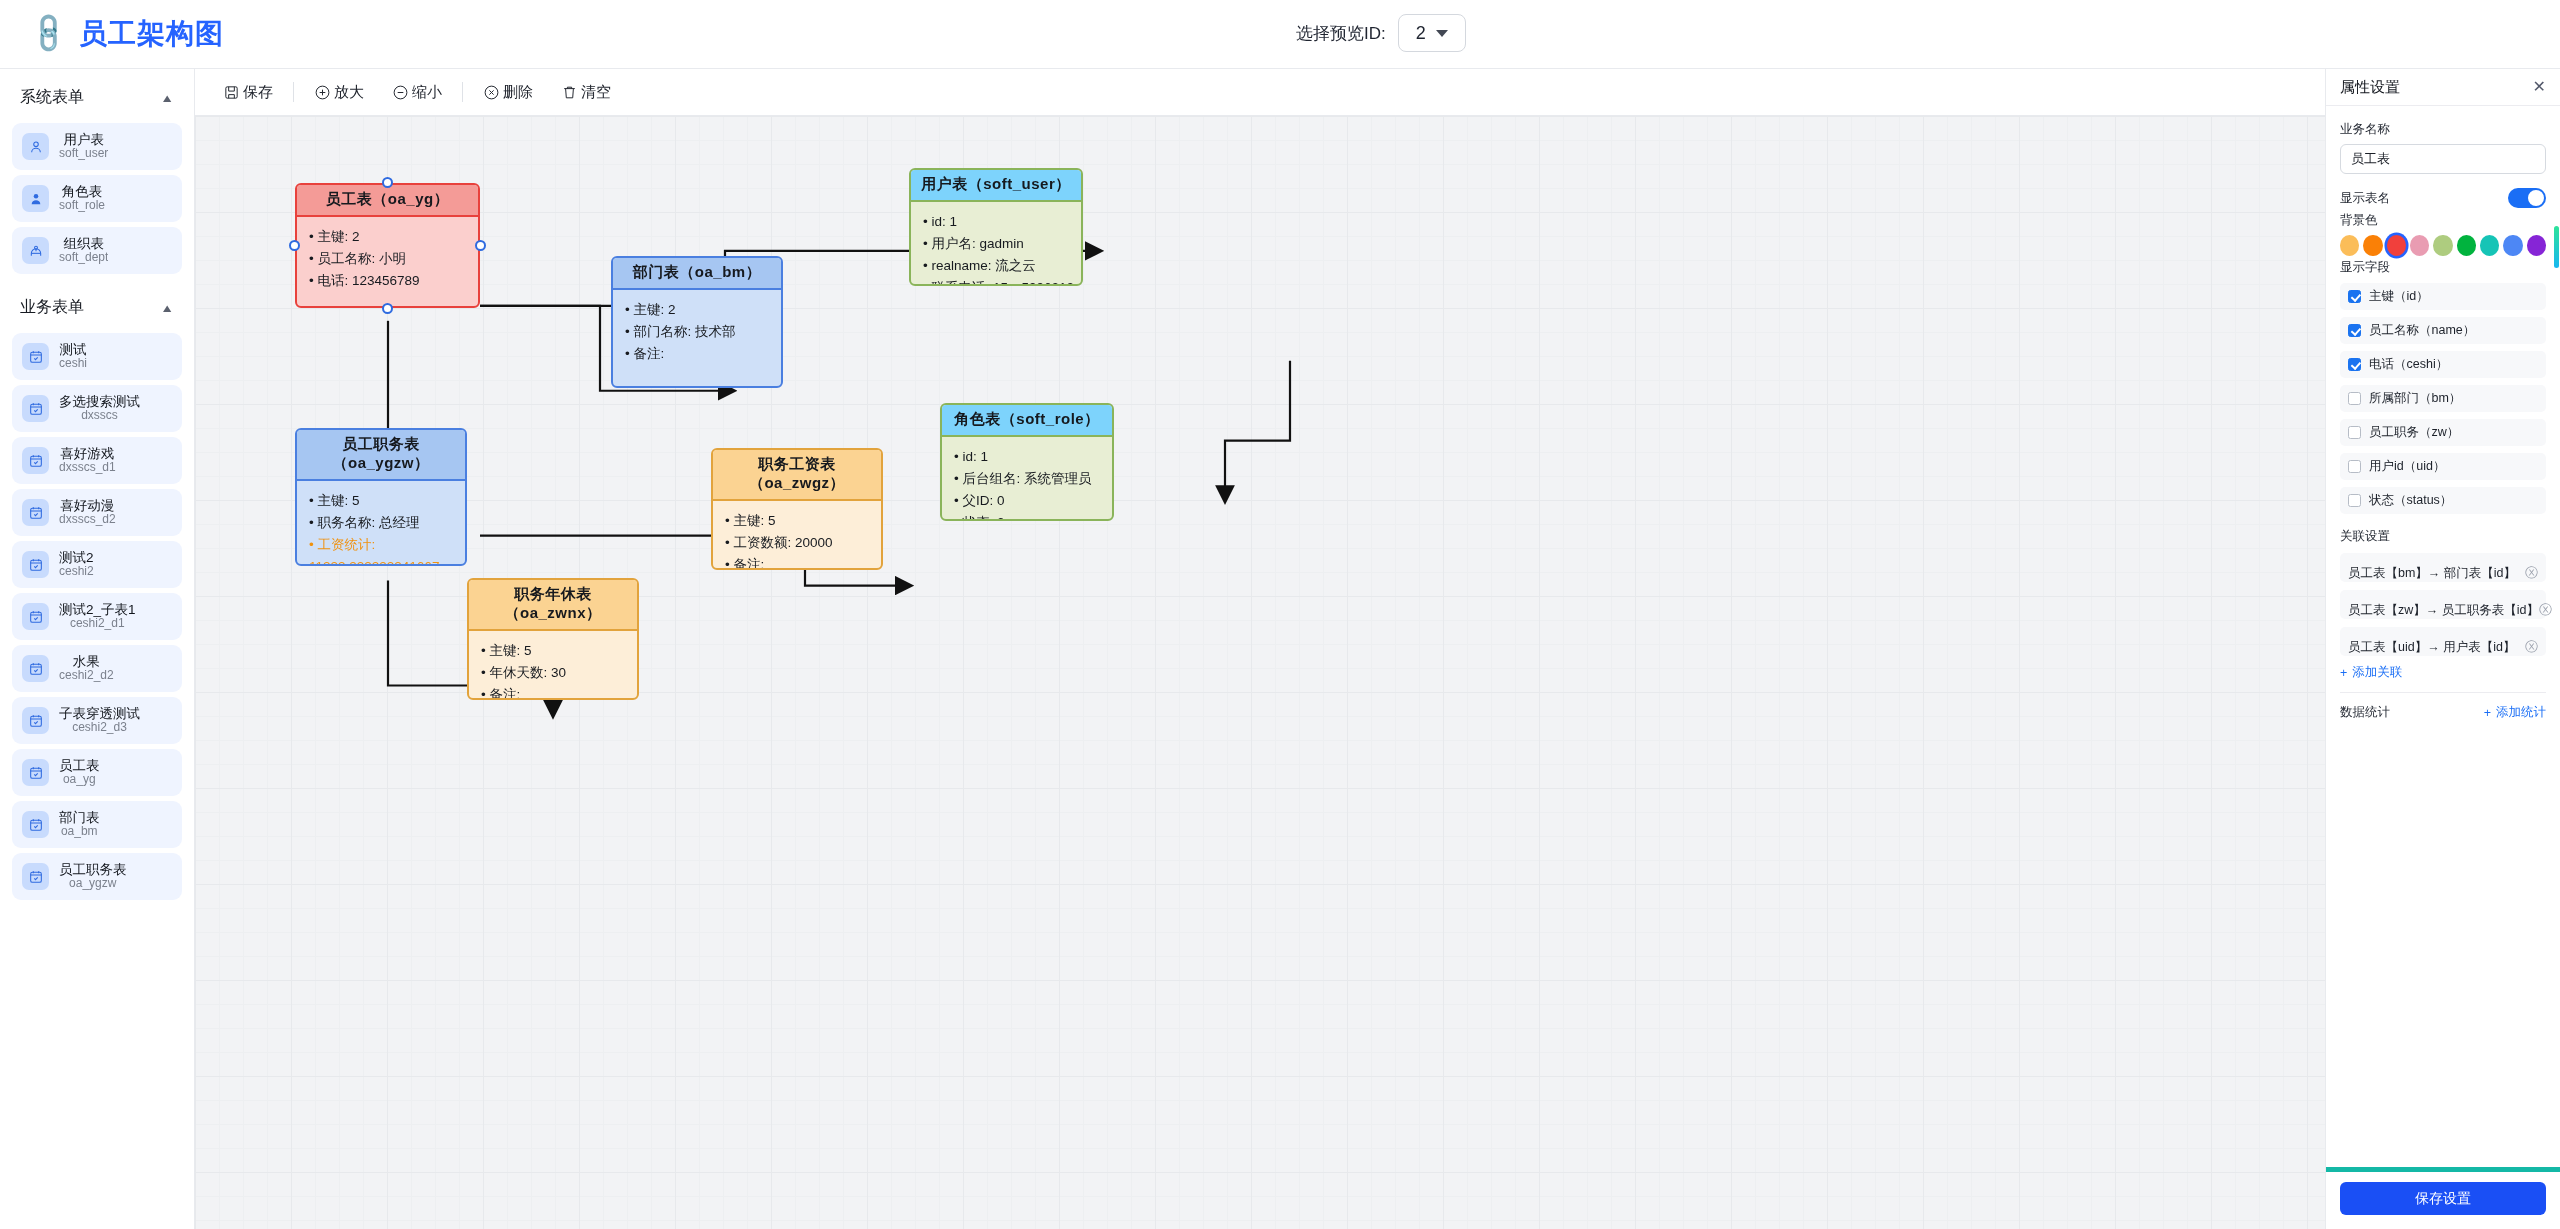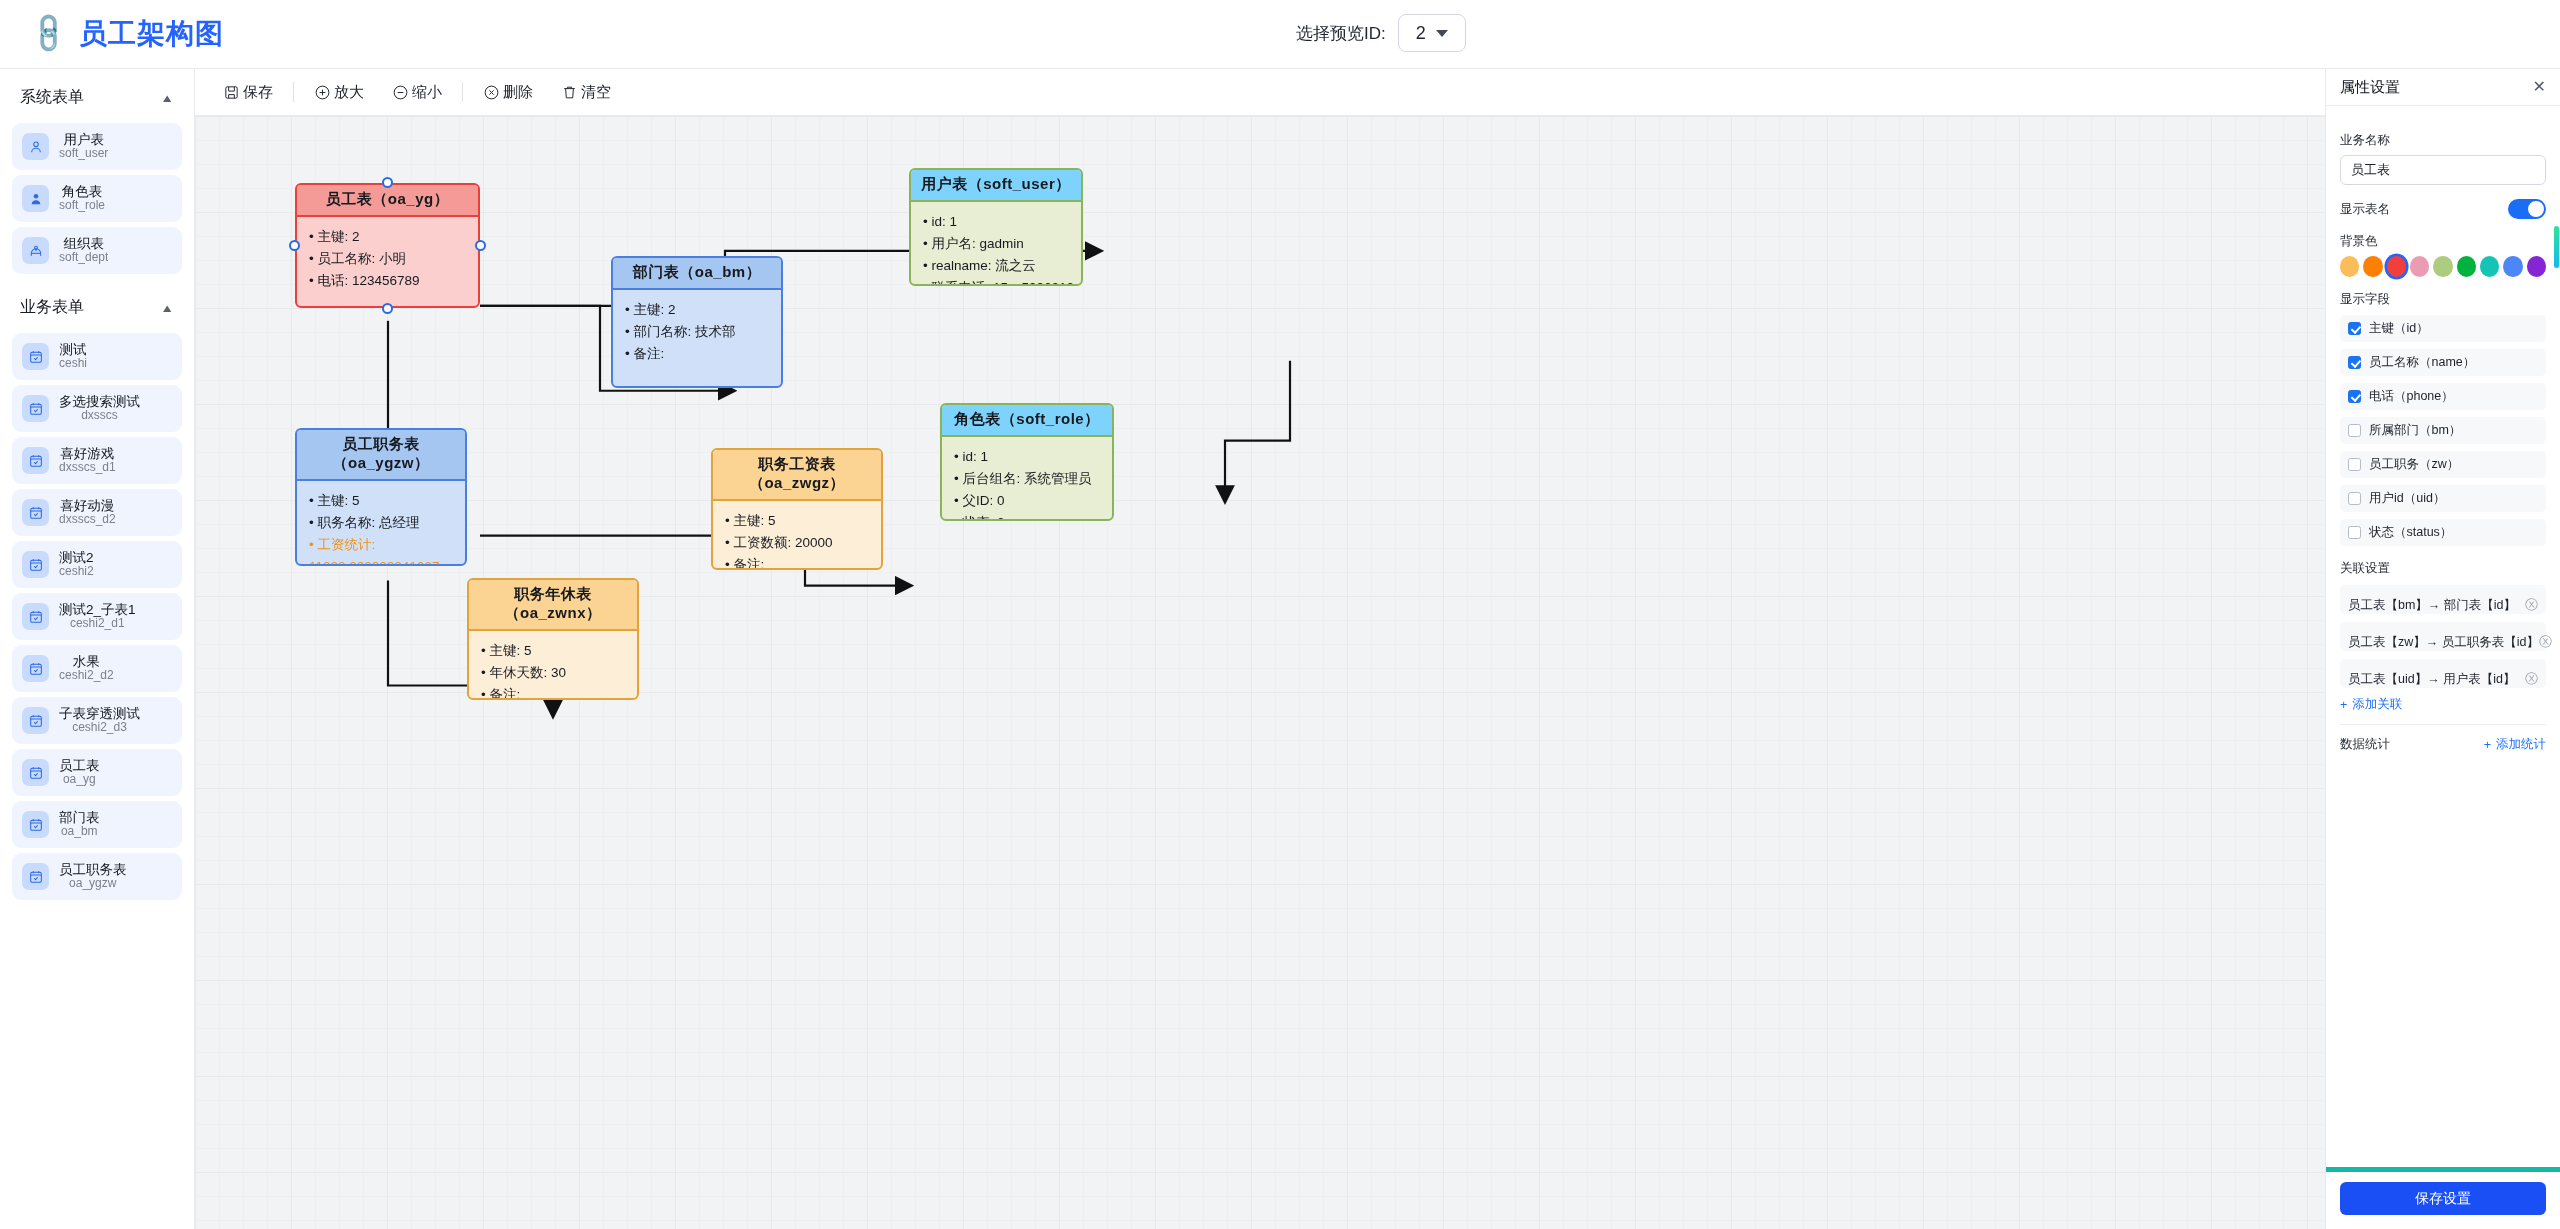--- a/index.html
+++ b/index.html
@@ -108,21 +108,21 @@
     width: 235px; flex: 0 0 235px; background: #fff; border-left: 1px solid #e8eaee;
     display: flex; flex-direction: column; position: relative;
   }
   .panel-head {
     height: 37px; flex: 0 0 37px; display: flex; align-items: center; justify-content: space-between;
     padding: 0 14px; border-bottom: 1px solid #ececf0;
   }
   .panel-title { font-size: 15px; color: #12161d; }
   .panel-close { font-size: 16px; color: #52586a; cursor: pointer; line-height: 1; }
   .panel-scroll { flex: 1; overflow: hidden; padding: 12px 14px 0 14px; position: relative; }
-  .sec-label { font-size: 12.5px; color: #262b35; margin: 14px 0 6px; }
+  .sec-label { font-size: 12.5px; color: #262b35; margin: 3px 0 6px; }
   .text-input {
     width: 100%; height: 30px; border: 1px solid #d6dae0; border-radius: 6px;
     padding: 0 10px; font-size: 13px; color: #1b1f27; display: flex; align-items: center;
     font-family: inherit; background: #fff;
   }
   .row-toggle { display: flex; align-items: center; justify-content: space-between; margin: 14px 0 4px; }
   .toggle { width: 38px; height: 20px; border-radius: 10px; background: #1a6ef5; position: relative; cursor: pointer; }
   .toggle::after { content: ""; position: absolute; right: 2px; top: 2px; width: 16px; height: 16px; border-radius: 50%; background: #fff; }
   .swatches { display: flex; gap: 4px; margin-top: 5px; }
   .sw { width: 21px; height: 21px; border-radius: 50%; cursor: pointer; }
@@ -547,21 +547,21 @@
         <div class="field-row">
           <span class="cb on"></span>
           <span class="field-label">主键（id）</span>
         </div>
         <div class="field-row">
           <span class="cb on"></span>
           <span class="field-label">员工名称（name）</span>
         </div>
         <div class="field-row">
           <span class="cb on"></span>
-          <span class="field-label">电话（phone）</span>
+          <span class="field-label">电话（ceshi）</span>
         </div>
         <div class="field-row">
           <span class="cb"></span>
           <span class="field-label">所属部门（bm）</span>
         </div>
         <div class="field-row">
           <span class="cb"></span>
           <span class="field-label">员工职务（zw）</span>
         </div>
         <div class="field-row">

